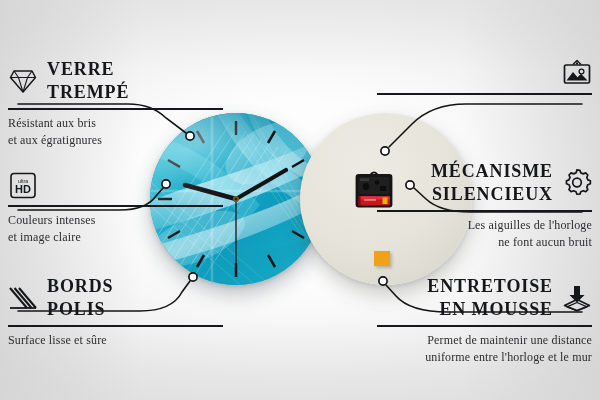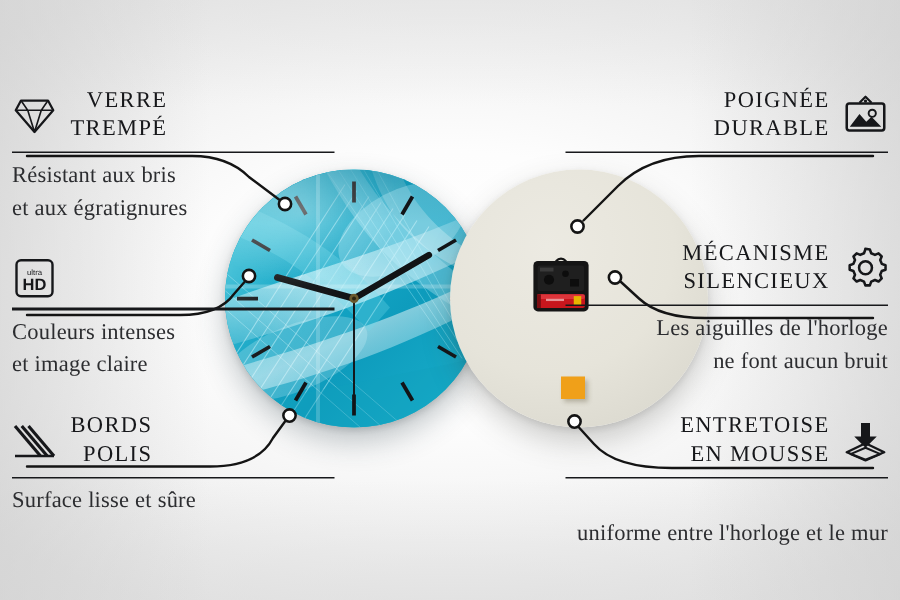--- a/index.html
+++ b/index.html
@@ -30,27 +30,27 @@
   
   .feature { position:absolute; width:215px; }
   .feature.left  { left:8px;  text-align:left; }
   .feature.right { right:8px; text-align:right; }
 
   .fhead { display:flex; align-items:center; gap:9px; }
   .feature.right .fhead { justify-content:flex-end; }
   .ficon { flex:0 0 auto; width:30px; height:30px; display:flex; align-items:center; justify-content:center; }
   .ftitle {
     font-family:"Liberation Serif", serif;
-    font-size:15px; font-weight:normal; letter-spacing:.9px;
-    color:#16171a; line-height:1.26; text-transform:uppercase;text-align:right;
+    font-size:18px; font-weight:bold; letter-spacing:.9px;
+    color:#16171a; line-height:1.26; text-transform:uppercase;
   }
   .rule { height:1.6px; background:#17181b; margin:5px 0 5px 0; width:100%; }
   .fsub {
     font-family:"Liberation Serif", serif;
-    font-size:15px; color:#2c2d30; line-height:1.42; letter-spacing:.15px;
+    font-size:12px; color:#2c2d30; line-height:1.42; letter-spacing:.15px;
   }
 
   
   #clock-front {
     position:absolute; left:150px; top:113px; width:172px; height:172px;
     border-radius:50%; overflow:hidden;
     box-shadow:0 9px 20px rgba(40,60,70,.30), 0 2px 5px rgba(0,0,0,.14);
     background:#25b6cf;
   }
   .feather-bg { position:absolute; inset:0; }
@@ -278,24 +278,20 @@
       </span>
     </div>
     <div class="rule"></div>
     <div class="fsub">
       <span>Surface lisse et sûre</span>
     </div>
   </div>
 
   <div class="feature right" style="top:58px">
     <div class="fhead">
-      <span class="ftitle">
-        <span>POIGNÉE</span><br>
-        <span>DURABLE</span>
-      </span>
       <span class="ficon">
         <svg width="30" height="28" viewBox="0 0 30 28">
           <path d="M11 5.5 L15 1.5 L19 5.5" fill="none" stroke="#16171a" stroke-width="1.5" stroke-linejoin="round"></path>
           <circle cx="15" cy="4.4" r="1.1" fill="#16171a"></circle>
           <rect x="2.5" y="6" width="25" height="18" rx="1.6" fill="none" stroke="#16171a" stroke-width="1.7"></rect>
           <circle cx="19.5" cy="12.5" r="2.4" fill="none" stroke="#16171a" stroke-width="1.3"></circle>
           <path d="M4.5 21.5 L11 13 L15.5 18.2 L19 14.8 L25.5 21.5 Z" fill="#16171a"></path>
         </svg>
       </span>
     </div>
@@ -331,18 +327,18 @@
       <span class="ficon">
         <svg width="30" height="28" viewBox="0 0 30 28">
           <path d="M12 2 H18 V11 H22.5 L15 18.5 L7.5 11 H12 Z" fill="#16171a"></path>
           <path d="M15 15.5 L27.5 21.5 L15 26.5 L2.5 21.5 Z" fill="none" stroke="#16171a" stroke-width="1.6" stroke-linejoin="round"></path>
           <path d="M15 18.5 L25 22.8 L15 27 L5 22.8 Z" fill="none" stroke="#16171a" stroke-width="1.3" stroke-linejoin="round"></path>
         </svg>
       </span>
     </div>
     <div class="rule"></div>
     <div class="fsub">
-      <br>
+      <span>Permet de maintenir une distance</span><br>
       <span>uniforme entre l'horloge et le mur</span>
     </div>
   </div>
 
 </div>
 
 </body></html>

